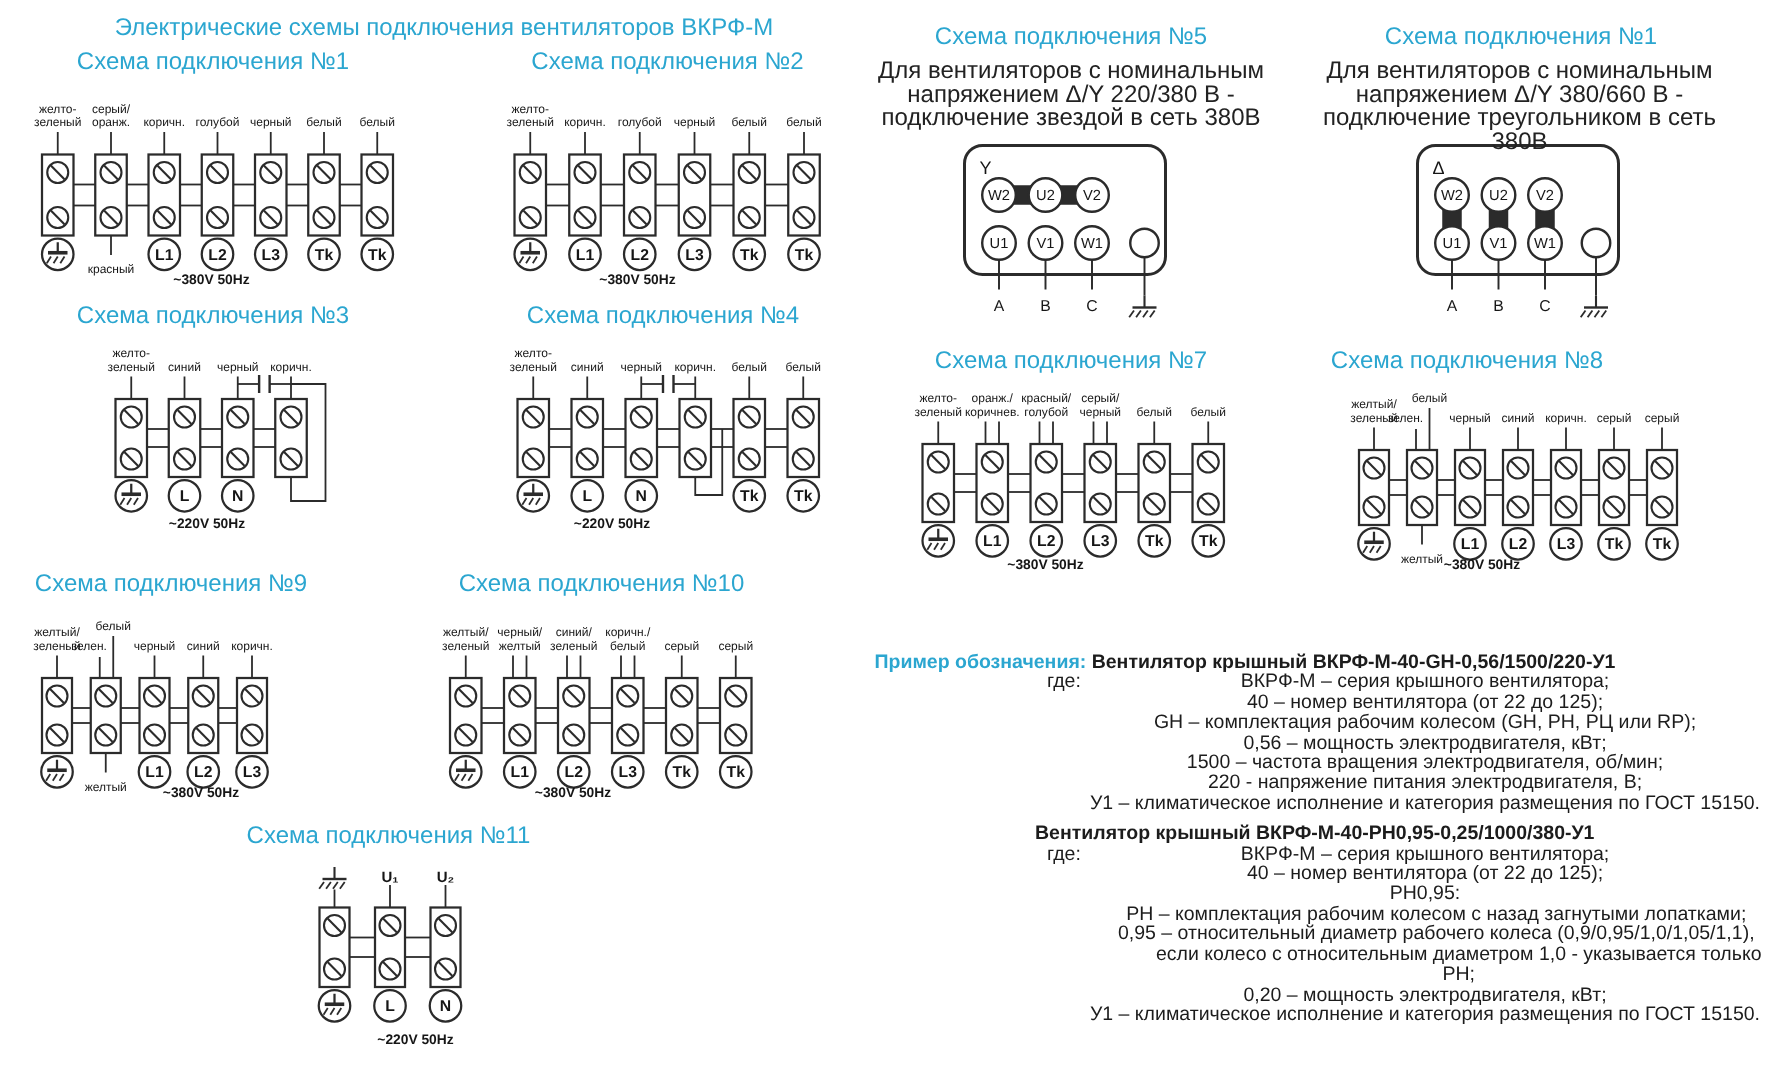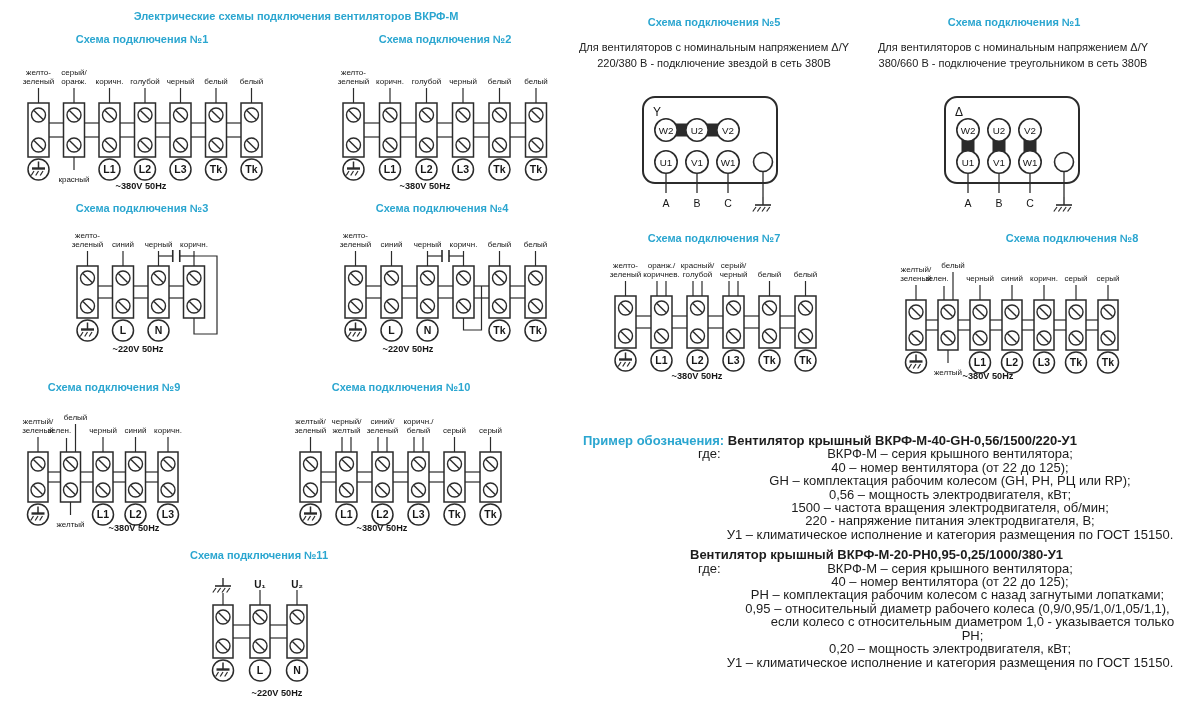--- a/index.html
+++ b/index.html
@@ -1,21 +1,21 @@
 <!DOCTYPE html>
 <html><head>
 <meta charset="utf-8">
 <style>
   html,body{margin:0;padding:0;background:#ffffff;}
   body{width:1184px;height:724px;position:relative;overflow:hidden;
        font-family:"Liberation Sans",sans-serif;color:#1c1c1c;}
   .main-title,.sch-title{position:absolute;transform:translateX(-50%);
-       white-space:nowrap;font-weight:bold;font-size:11px;color:var(--accent,#2ba6d0);}
+       white-space:nowrap;font-weight:normal;font-size:16px;color:var(--accent,#2ba6d0);}
   .m-desc{position:absolute;transform:translateX(-50%);width:278px;text-align:center;
-       font-size:11px;line-height:15.5px;color:#222;}
+       font-size:16px;line-height:15.5px;color:#222;}
   #diagram-svg{position:absolute;left:0;top:0;}
   .ex{position:absolute;left:583px;top:434px;width:601px;font-size:13px;
       line-height:13.4px;color:#1c1c1c;}
   .ex-title{font-weight:bold;}
   .ex-label{color:var(--accent,#2ba6d0);font-weight:bold;}
   .ex-title2{font-weight:bold;padding-left:107px;margin-top:7px;}
   .ex-item{position:relative;padding-left:133px;text-align:center;}
   .ex-item.i1{padding-left:148px;}
   .ex-item.i2{padding-left:178px;}
   .ex-where{position:absolute;left:115px;top:0;}
@@ -1050,35 +1050,36 @@
 
 <div class="ex" id="example-block">
     <div class="ex-title"><span class="ex-label">Пример обозначения: </span><span>Вентилятор крышный ВКРФ-М-40-GH-0,56/1500/220-У1</span></div>
     <div class="ex-item"><span class="ex-where">где:</span>ВКРФ-М – серия крышного вентилятора;</div>
     <div class="ex-item">40 – номер вентилятора (от 22 до 125);</div>
     <div class="ex-item">GH – комплектация рабочим колесом (GH, РН, РЦ или RP);</div>
     <div class="ex-item">0,56 – мощность электродвигателя, кВт;</div>
     <div class="ex-item">1500 – частота вращения электродвигателя, об/мин;</div>
     <div class="ex-item">220 - напряжение питания электродвигателя, В;</div>
     <div class="ex-item">У1 – климатическое исполнение и категория размещения по ГОСТ 15150.</div>
-    <div class="ex-title2">Вентилятор крышный ВКРФ-М-20-РН0,95-0,25/1000/380-У1</div>
+    <div class="ex-title2">Вентилятор крышный ВКРФ-М-40-РН0,95-0,25/1000/380-У1</div>
     <div class="ex-item"><span class="ex-where">где:</span>ВКРФ-М – серия крышного вентилятора;</div>
     <div class="ex-item">40 – номер вентилятора (от 22 до 125);</div>
+    <div class="ex-item">РН0,95:</div>
     <div class="ex-item i1">РН – комплектация рабочим колесом с назад загнутыми лопатками;</div>
     <div class="ex-item i1">0,95 – относительный диаметр рабочего колеса (0,9/0,95/1,0/1,05/1,1),</div>
     <div class="ex-item i2">если колесо с относительным диаметром 1,0 - указывается только РН;</div>
     <div class="ex-item">0,20 – мощность электродвигателя, кВт;</div>
     <div class="ex-item">У1 – климатическое исполнение и категория размещения по ГОСТ 15150.</div>
   </div>
 
 <div class="sch-title" style="left: 142px; top: 33px;">Схема подключения №1</div>
 <div class="sch-title" style="left: 445px; top: 33px;">Схема подключения №2</div>
 <div class="sch-title" style="left: 142px; top: 202px;">Схема подключения №3</div>
 <div class="sch-title" style="left: 442px; top: 202px;">Схема подключения №4</div>
 <div class="sch-title" style="left: 714px; top: 232px;">Схема подключения №7</div>
-<div class="sch-title" style="left: 1072px; top: 232px;">Схема подключения №8</div>
+<div class="sch-title" style="left: 978px; top: 232px;">Схема подключения №8</div>
 <div class="sch-title" style="left: 102px; top: 381px; margin-left: 12px;">Схема подключения №9</div>
 <div class="sch-title" style="left: 401px; top: 381px;">Схема подключения №10</div>
 <div class="sch-title" style="left: 259px; top: 549px;">Схема подключения №11</div>
 <div class="sch-title" style="left: 714px; top: 16px;">Схема подключения №5</div>
 <div class="m-desc" style="left: 714px; top: 40px;">Для вентиляторов с номинальным напряжением Δ/Y 220/380 В - подключение звездой в сеть 380В</div>
 <div class="sch-title" style="left: 1014px; top: 16px;">Схема подключения №1</div>
 <div class="m-desc" style="left: 1013px; top: 40px;">Для вентиляторов с номинальным напряжением Δ/Y 380/660 В - подключение треугольником в сеть 380В</div>
 
 </body></html>

